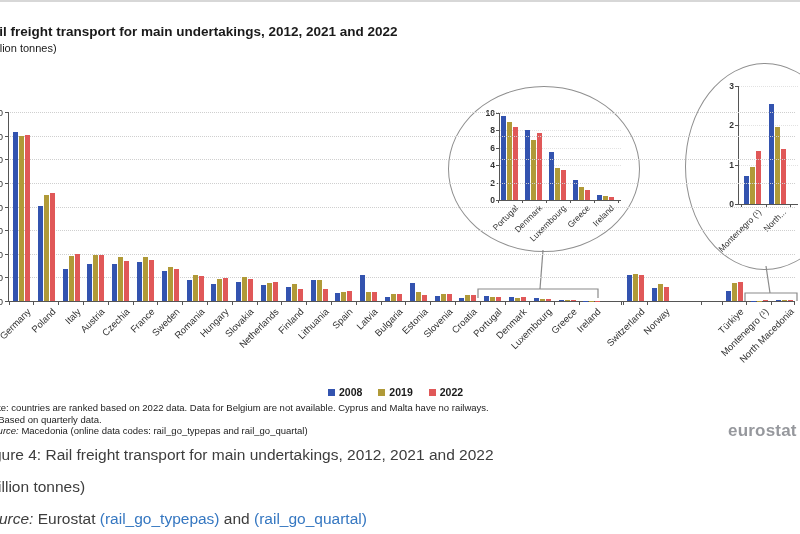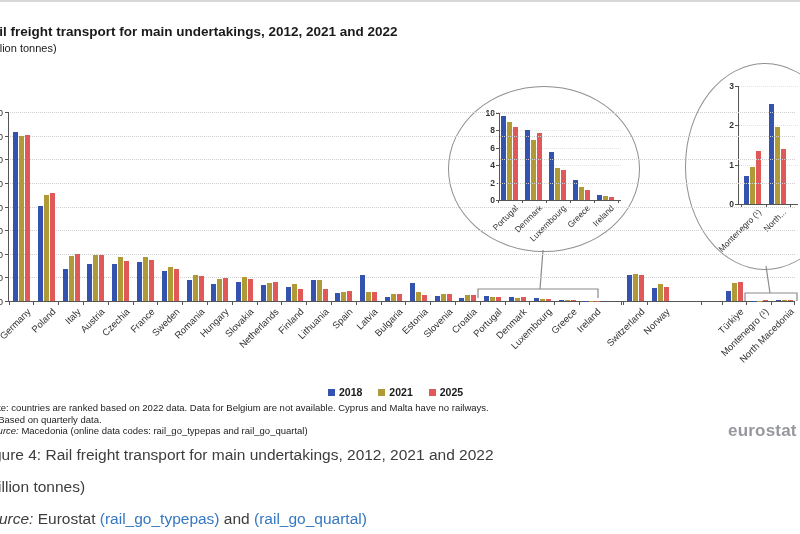--- a/index.html
+++ b/index.html
@@ -121,29 +121,29 @@
   <svg id="leader-svg" width="800" height="534">
     <path d="M543,250 L540,289" stroke="#8a8a8a" stroke-width="1.2" fill="none"></path>
     <path d="M478,298 L478,289 L598,289 L598,298" stroke="#8a8a8a" stroke-width="1.2" fill="none"></path>
     <path d="M766,266 L770,293" stroke="#8a8a8a" stroke-width="1.2" fill="none"></path>
     <path d="M745,301 L745,293 L797,293 L797,301" stroke="#8a8a8a" stroke-width="1.2" fill="none"></path>
   </svg>
 
   <div id="legend">
     <div class="legend-item">
       <span class="swatch" style="background: rgb(51, 83, 175);"></span>
-      <span class="legend-label">2018</span>
+      <span class="legend-label">2008</span>
     </div>
     <div class="legend-item">
       <span class="swatch" style="background: rgb(176, 154, 56);"></span>
-      <span class="legend-label">2021</span>
+      <span class="legend-label">2019</span>
     </div>
     <div class="legend-item">
       <span class="swatch" style="background: rgb(224, 88, 88);"></span>
-      <span class="legend-label">2025</span>
+      <span class="legend-label">2022</span>
     </div>
   </div>
 
   <div id="notes">
     <div>Note: countries are ranked based on 2022 data. Data for Belgium are not available. Cyprus and Malta have no railways.</div>
     <div>(¹) Based on quarterly data.</div>
     <div><span class="note-src-prefix">Source:</span><span> Macedonia (online data codes: rail_go_typepas and rail_go_quartal)</span></div>
   </div>
 
   <div id="eurostat-logo">eurostat</div>

